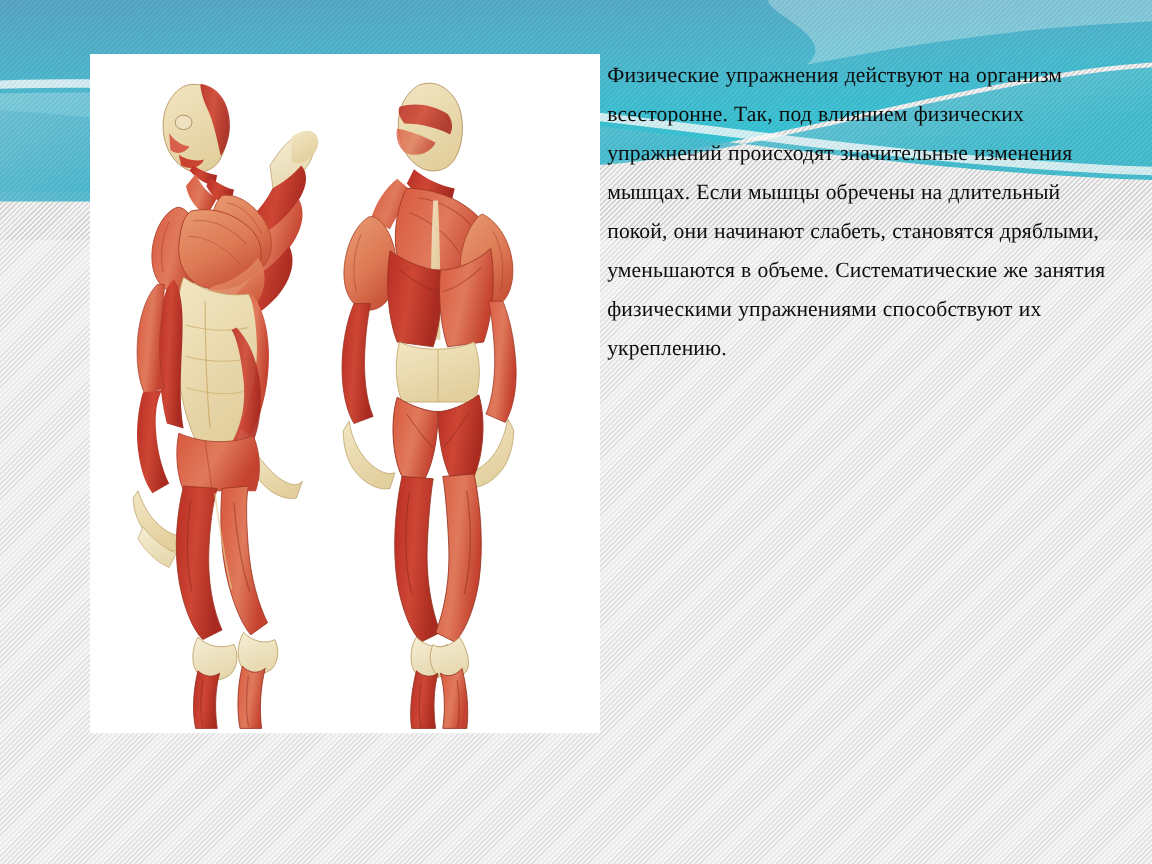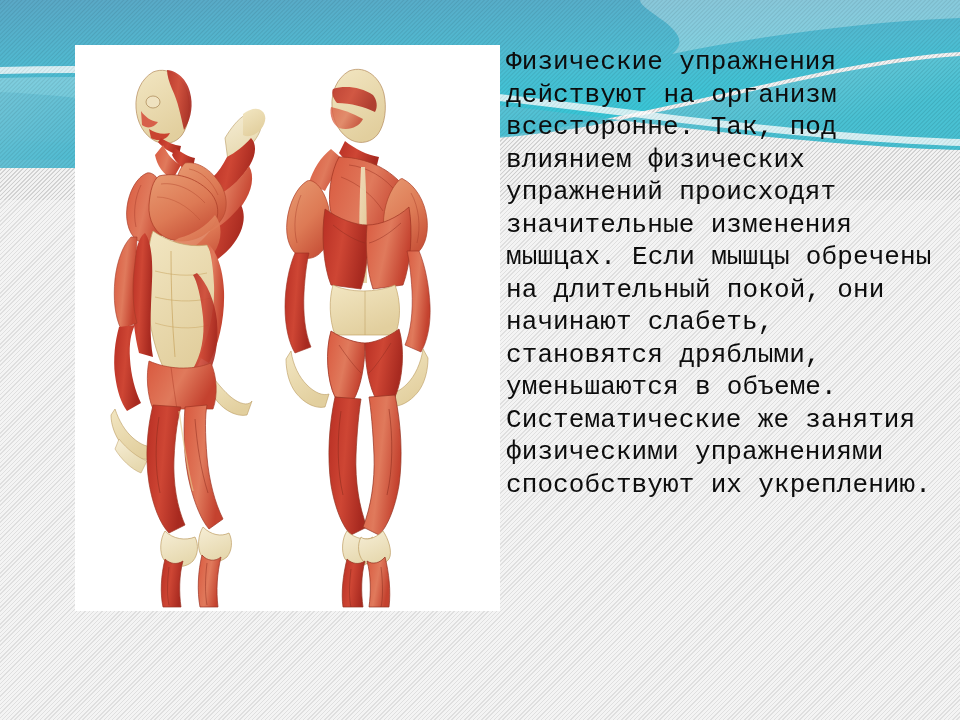--- a/index.html
+++ b/index.html
@@ -62,27 +62,27 @@
 
   
   .text-block {
     position: absolute;
     left: 506px;
     top: 46px;
     width: 430px;
   }
   .text-block p {
     margin: 0;
-    font-size: 26px;
+    font-size: 18px;
     line-height: 32.5px;
     color: #0d0d0d;
     letter-spacing: 0.1px;
     word-spacing: 0.5px;
     text-align: left;
-    font-family: Liberation Mono, monospace;
+    font-family: Liberation Serif, serif;
   }
 </style>
 </head>
 <body>
 
 <div id="slide">
 
   <div class="bg-base"></div>
   <div class="bg-dither"></div>
 

